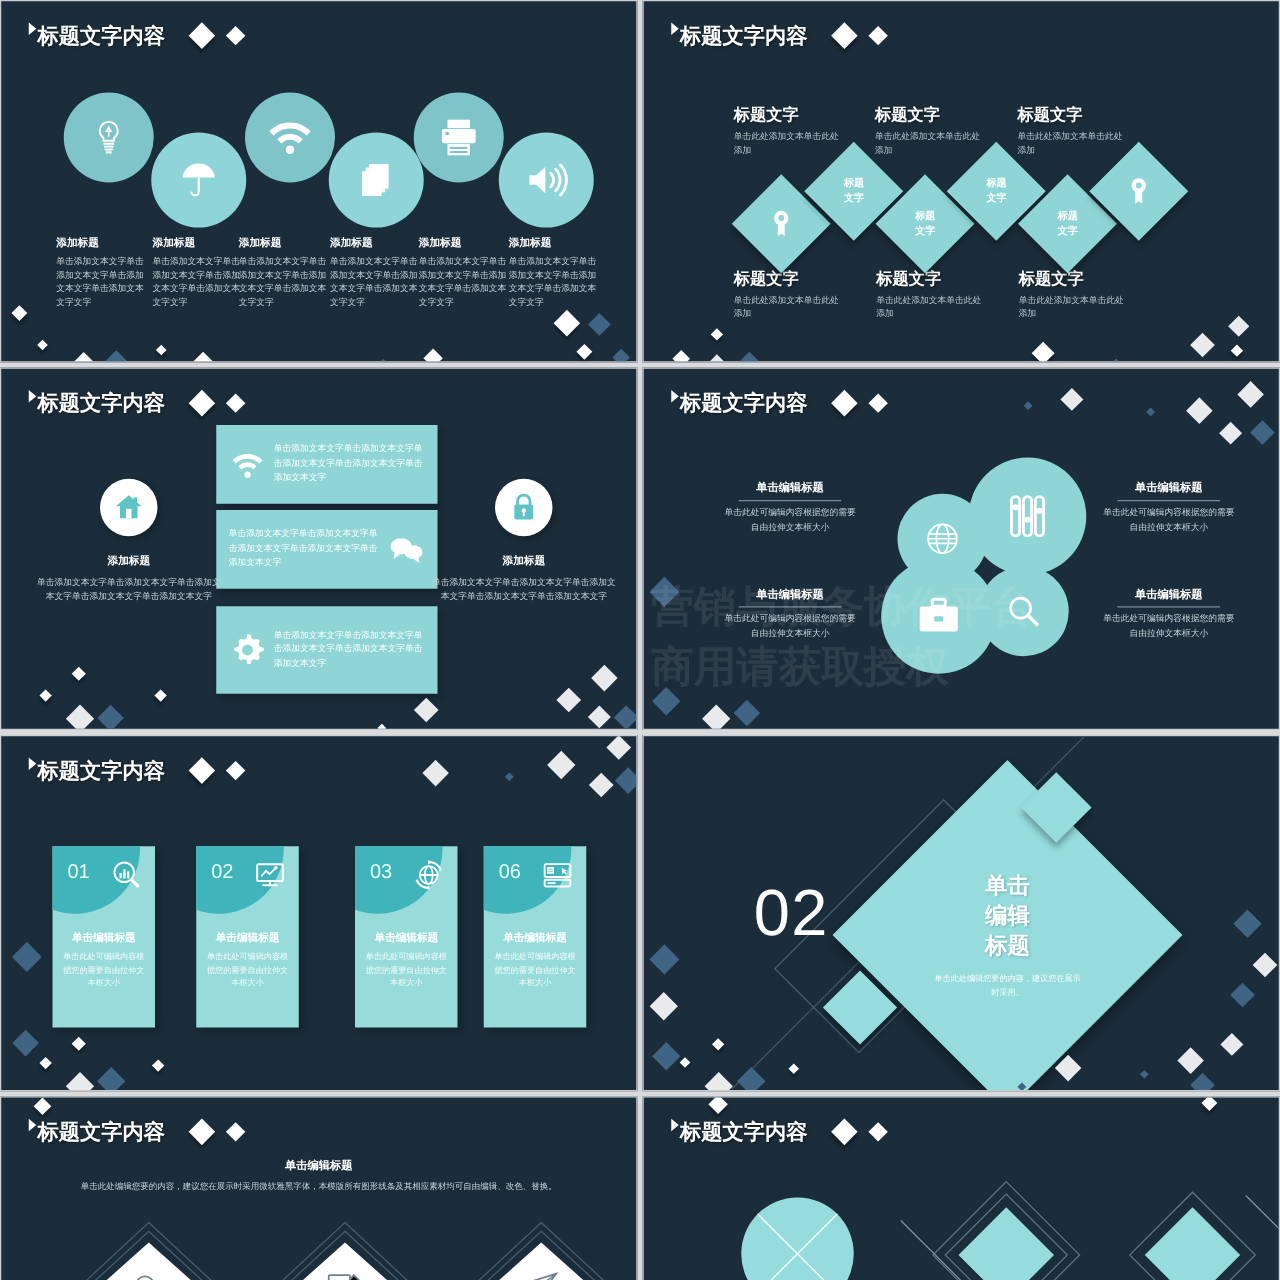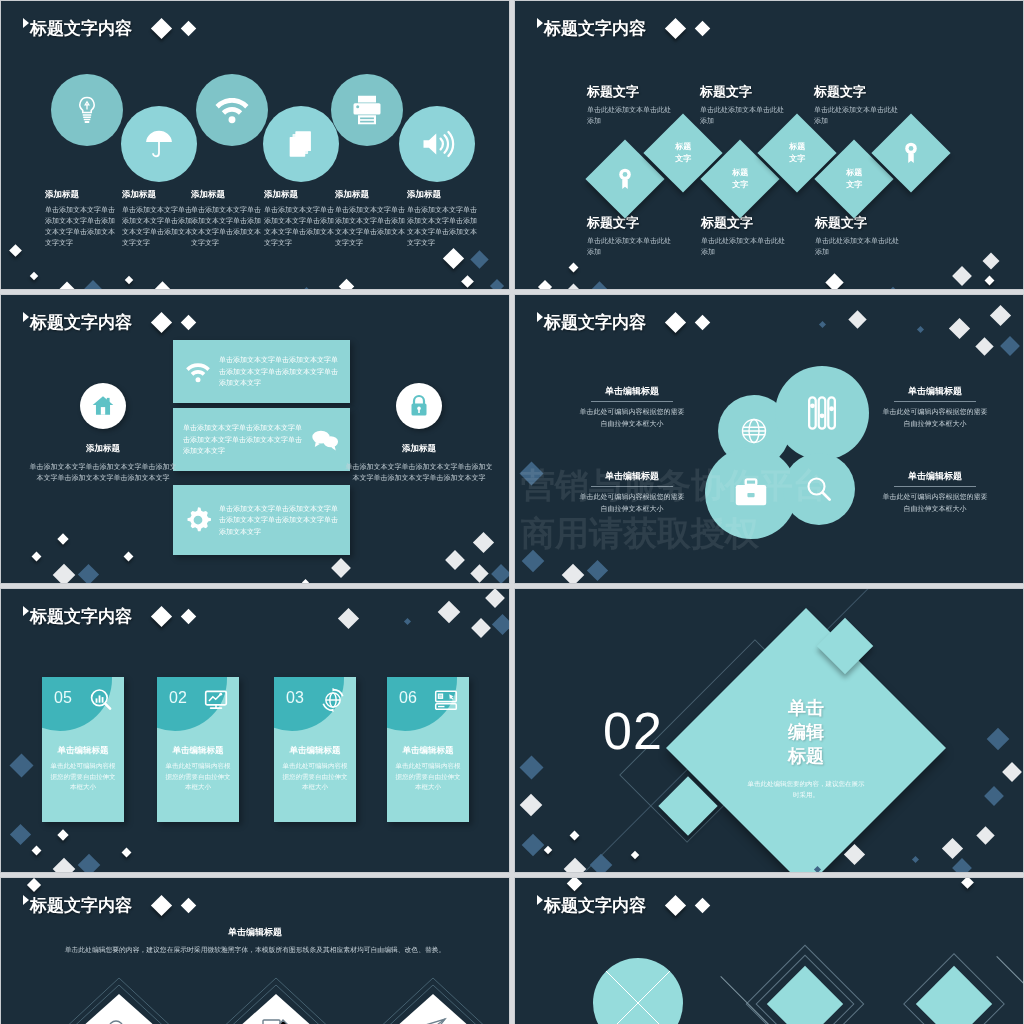--- a/index.html
+++ b/index.html
@@ -528,21 +528,21 @@
   <div class="slide">
     <div class="stitle">
       <span class="tri"></span>
       <span class="ttext">标题文字内容</span>
       <span class="dia-lg"></span>
       <span class="dia-sm"></span>
     </div>
 
     <div class="s5-card" style="left:41px;top:88px;">
       <div class="blob"></div>
-      <div class="num">05</div>
+      <div class="num">01</div>
       <div class="ic">
         <svg width="26" height="26" viewBox="0 0 24 24">
           <circle fill="none" stroke="#fff" stroke-width="1.5" cx="10.5" cy="10" r="7.2"></circle>
           <path stroke="#fff" stroke-width="2.4" stroke-linecap="round" d="M15.8 15.4l4.6 4.6"></path>
           <rect fill="#fff" x="7" y="10.5" width="1.7" height="4"></rect>
           <rect fill="#fff" x="9.8" y="7.8" width="1.7" height="6.7"></rect>
           <rect fill="#fff" x="12.6" y="9.3" width="1.7" height="5.2"></rect>
         </svg>
       </div>
       <div class="h">单击编辑标题</div>
@@ -558,21 +558,21 @@
           <path fill="none" stroke="#fff" stroke-width="1.4" d="M5.5 13l3.6-4 2.6 2.3 4.6-4.6"></path>
           <circle fill="#fff" cx="16.4" cy="6.6" r="1.3"></circle>
           <path stroke="#fff" stroke-width="1.5" stroke-linecap="round" d="M7 19.5h10"></path>
           <path stroke="#fff" stroke-width="1.4" d="M12 16.5v3"></path>
         </svg>
       </div>
       <div class="h">单击编辑标题</div>
       <div class="b">单击此处可编辑内容根据您的需要自由拉伸文本框大小</div>
     </div>
 
-    <div class="s5-card" style="left:273px;top:88px;">
+    <div class="s5-card" style="left:283px;top:88px;">
       <div class="blob"></div>
       <div class="num">03</div>
       <div class="ic">
         <svg width="26" height="26" viewBox="0 0 24 24">
           <circle fill="none" stroke="#fff" stroke-width="1.3" cx="12" cy="12" r="6.6"></circle>
           <ellipse fill="none" stroke="#fff" stroke-width="1.3" cx="12" cy="12" rx="2.9" ry="6.6"></ellipse>
           <path fill="none" stroke="#fff" stroke-width="1.3" d="M5.5 12h13"></path>
           <path fill="none" stroke="#fff" stroke-width="1.6" d="M21 8.5A9.6 9.6 0 0 0 12 2.4"></path>
           <path fill="none" stroke="#fff" stroke-width="1.6" d="M3 15.5a9.6 9.6 0 0 0 9 6.1"></path>
           <path fill="#fff" d="M11.5 1l3 1.6-3 1.6z"></path>

